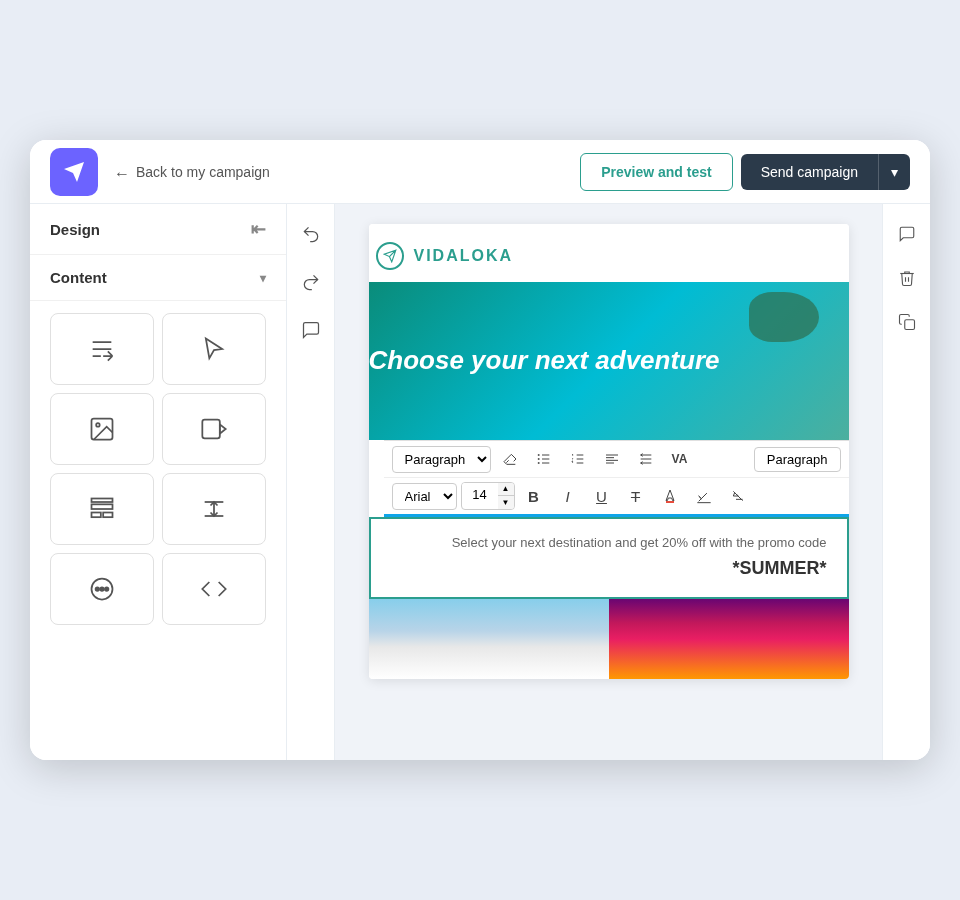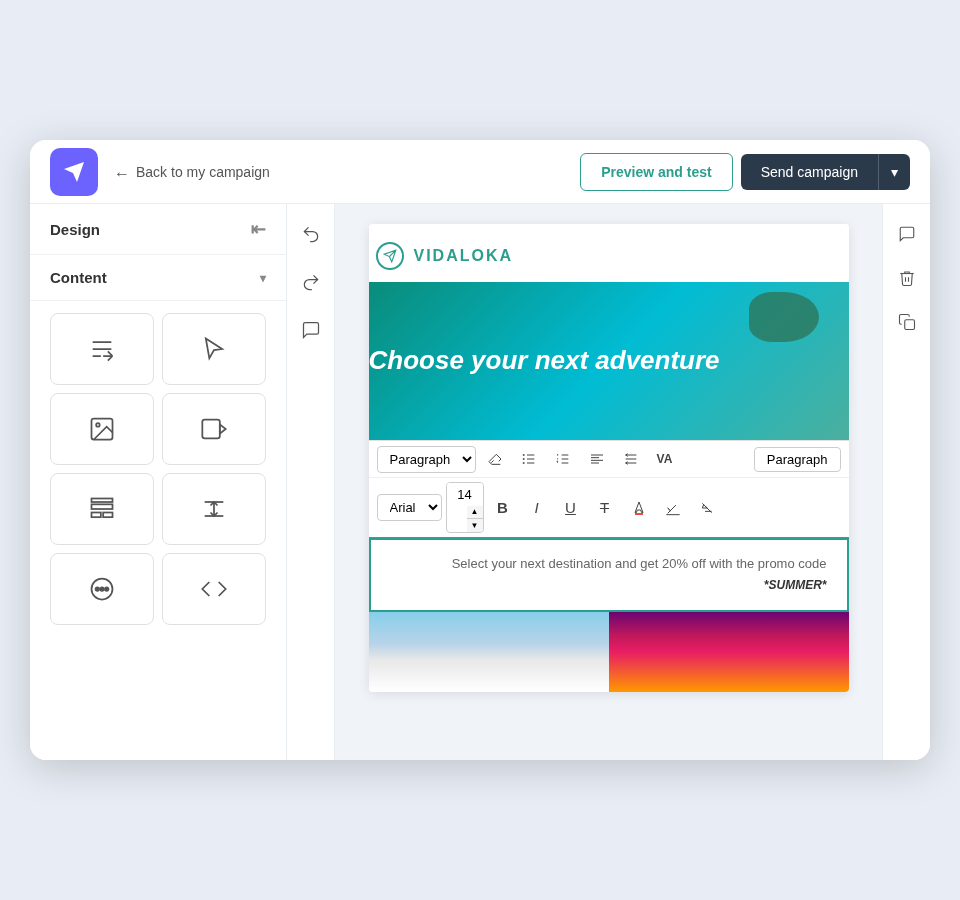--- a/index.html
+++ b/index.html
@@ -268,21 +268,22 @@
       width: 70px;
       height: 50px;
       background: #2d6e4e;
       border-radius: 40% 60% 60% 40%;
       opacity: 0.7;
     }
     
     .format-bar {
       background: #fff;
       border-top: 1px solid #e0e0e0;
-      border-bottom: 1px solid #0ea5e9;
+      border-bottom: 3px solid #0ea5e9;
+      margin-left: 15px;
     }
     .format-row1, .format-row2 {
       display: flex;
       align-items: center;
       padding: 4px 8px;
       gap: 4px;
       border-bottom: 1px solid #eee;
     }
     .format-row2 { border-bottom: none; }
     .fmt-select {
@@ -317,25 +318,24 @@
       padding: 4px 12px;
       border: 1px solid #ccc;
       border-radius: 4px;
       font-size: 13px;
       background: #fff;
       cursor: pointer;
       margin-left: auto;
     }
     .fmt-stepper {
       display: flex;
-      align-items: flex-end;
+      align-items: flex-start;
       border: 1px solid #ccc;
       border-radius: 4px;
       overflow: hidden;
-      flex-direction: column;
     }
     .fmt-stepper input {
       width: 36px;
       border: none;
       text-align: center;
       font-size: 13px;
       padding: 4px 0;
     }
     .fmt-stepper-btns {
       display: flex;
@@ -364,22 +364,21 @@
     .editable-text {
       padding: 14px 20px;
       font-size: 13px;
       text-align: right;
       color: #666;
       line-height: 1.6;
     }
     .promo-code {
       font-weight: 700;
       color: #333;
-      font-size: 12px;
-      font-style: italic;
+      font-size: 18px;
     }
     
     .bottom-images {
       display: flex;
       width: 100%;
     }
     .img-placeholder {
       flex: 1;
       height: 80px;
     }

